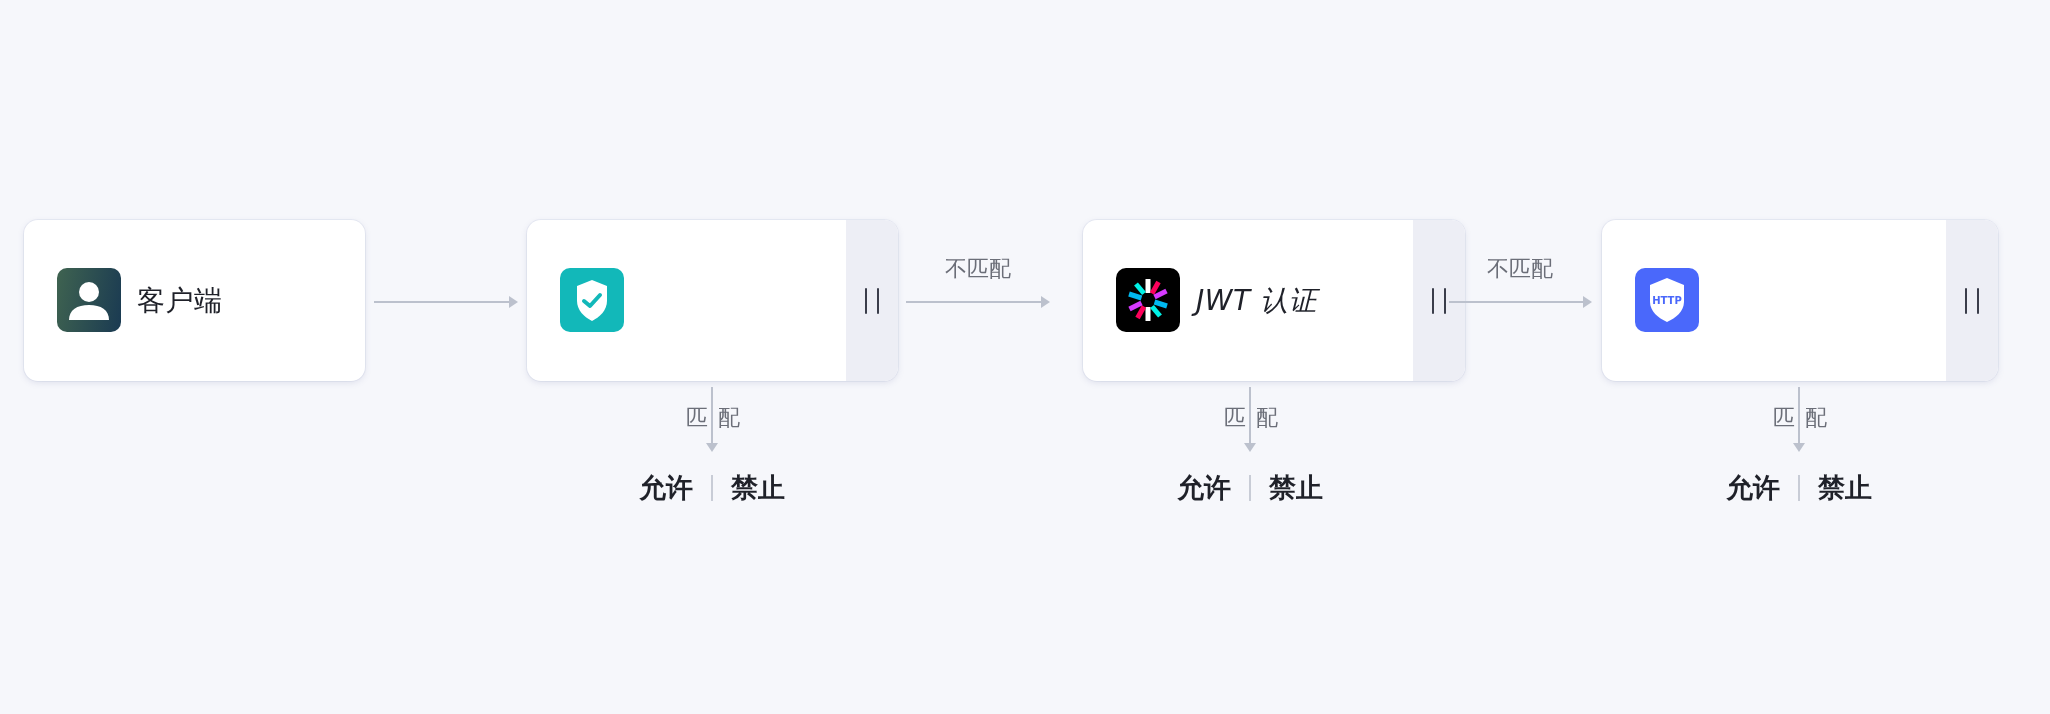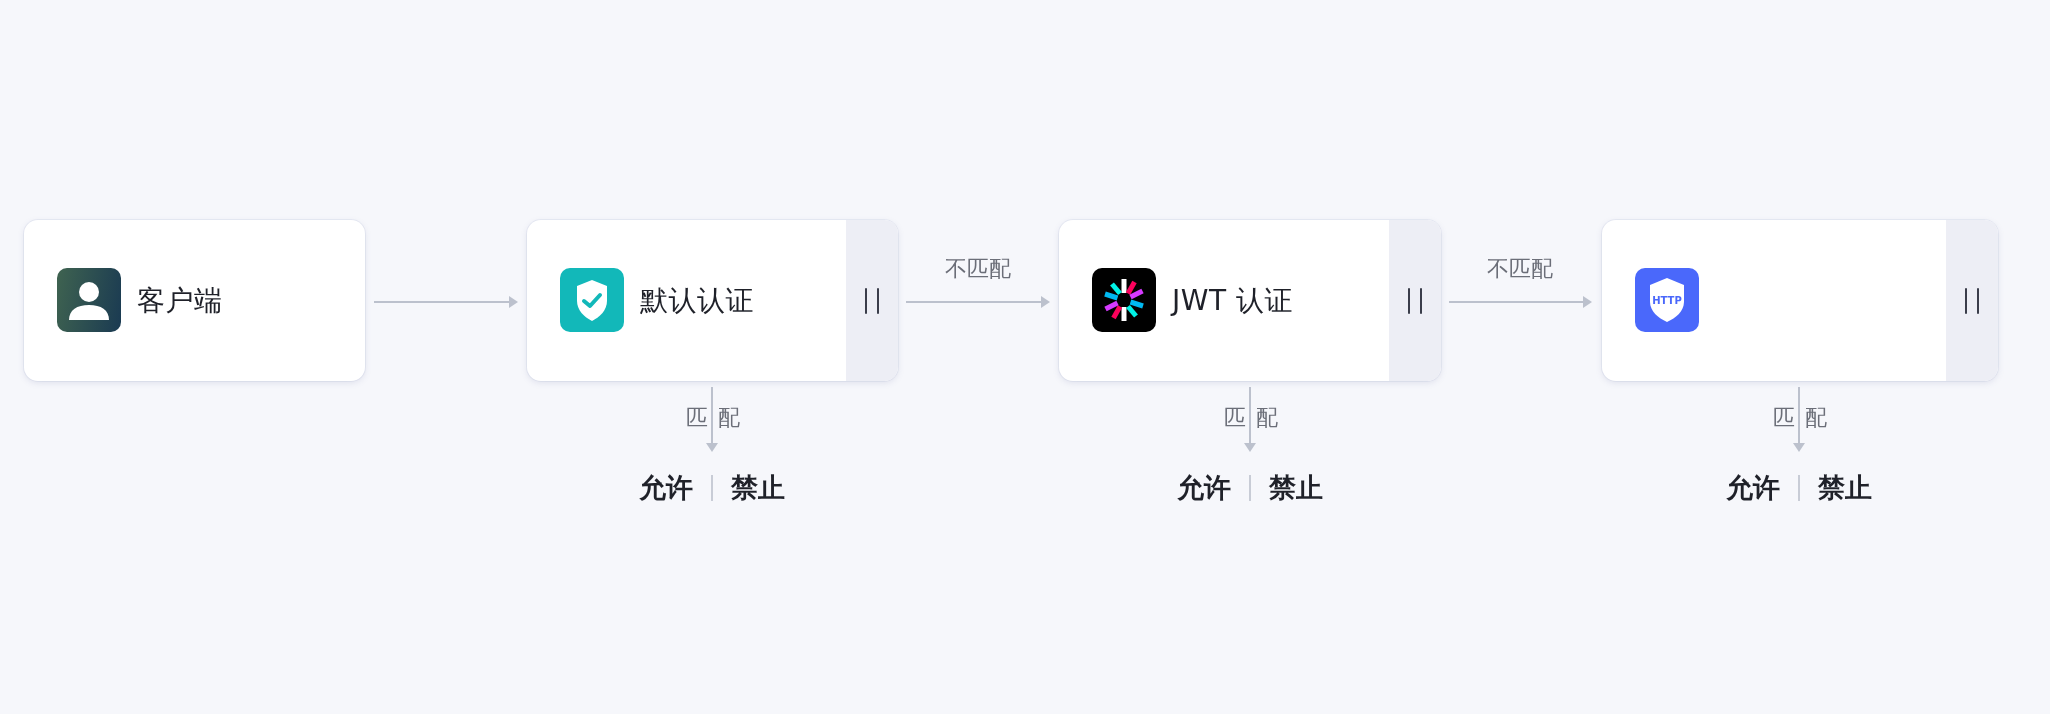--- a/index.html
+++ b/index.html
@@ -76,31 +76,30 @@
 
 <div class="hline" style="left:374px; width:138px;"></div>
 
 <div class="card" style="left:527px; width:371px;">
   <div class="icon" style="background:#12b8b9;">
     <svg width="64" height="64" viewBox="0 0 64 64">
       <path d="M32 12 L47 18 L47 33 C47 42 40 49 32 53 C24 49 17 42 17 33 L17 18 Z" fill="#ffffff"></path>
       <path d="M24 33 L30 38 L40 27" fill="none" stroke="#12b8b9" stroke-width="4" stroke-linecap="round" stroke-linejoin="round"></path>
     </svg>
   </div>
-  <span class="label">默认认证</span>
   <div class="handle">
     <span class="bar"></span>
     <span class="bar"></span>
   </div>
 </div>
 
 <span class="edge-label" style="left:978px;">不匹配</span>
 <div class="hline" style="left:906px; width:138px;"></div>
 
-<div class="card" style="left:1059px; width:382px;">
+<div class="card" style="left:1083px; width:382px;font-style:italic;">
   <div class="icon" style="background:#000000;">
     <svg width="64" height="64" viewBox="0 0 64 64">
       <g stroke-width="5" stroke-linecap="butt">
         <line x1="32" y1="11" x2="32" y2="25" stroke="#ffffff"></line>
         <line x1="32" y1="39" x2="32" y2="53" stroke="#ffffff"></line>
         <line x1="42.5" y1="14" x2="36" y2="25.5" stroke="#fb015b"></line>
         <line x1="21.5" y1="50" x2="28" y2="38.5" stroke="#fb015b"></line>
         <line x1="50.5" y1="23" x2="38.5" y2="29" stroke="#d63aff"></line>
         <line x1="13.5" y1="41" x2="25.5" y2="35" stroke="#d63aff"></line>
         <line x1="51" y1="38" x2="38.5" y2="34" stroke="#00b9f1"></line>

